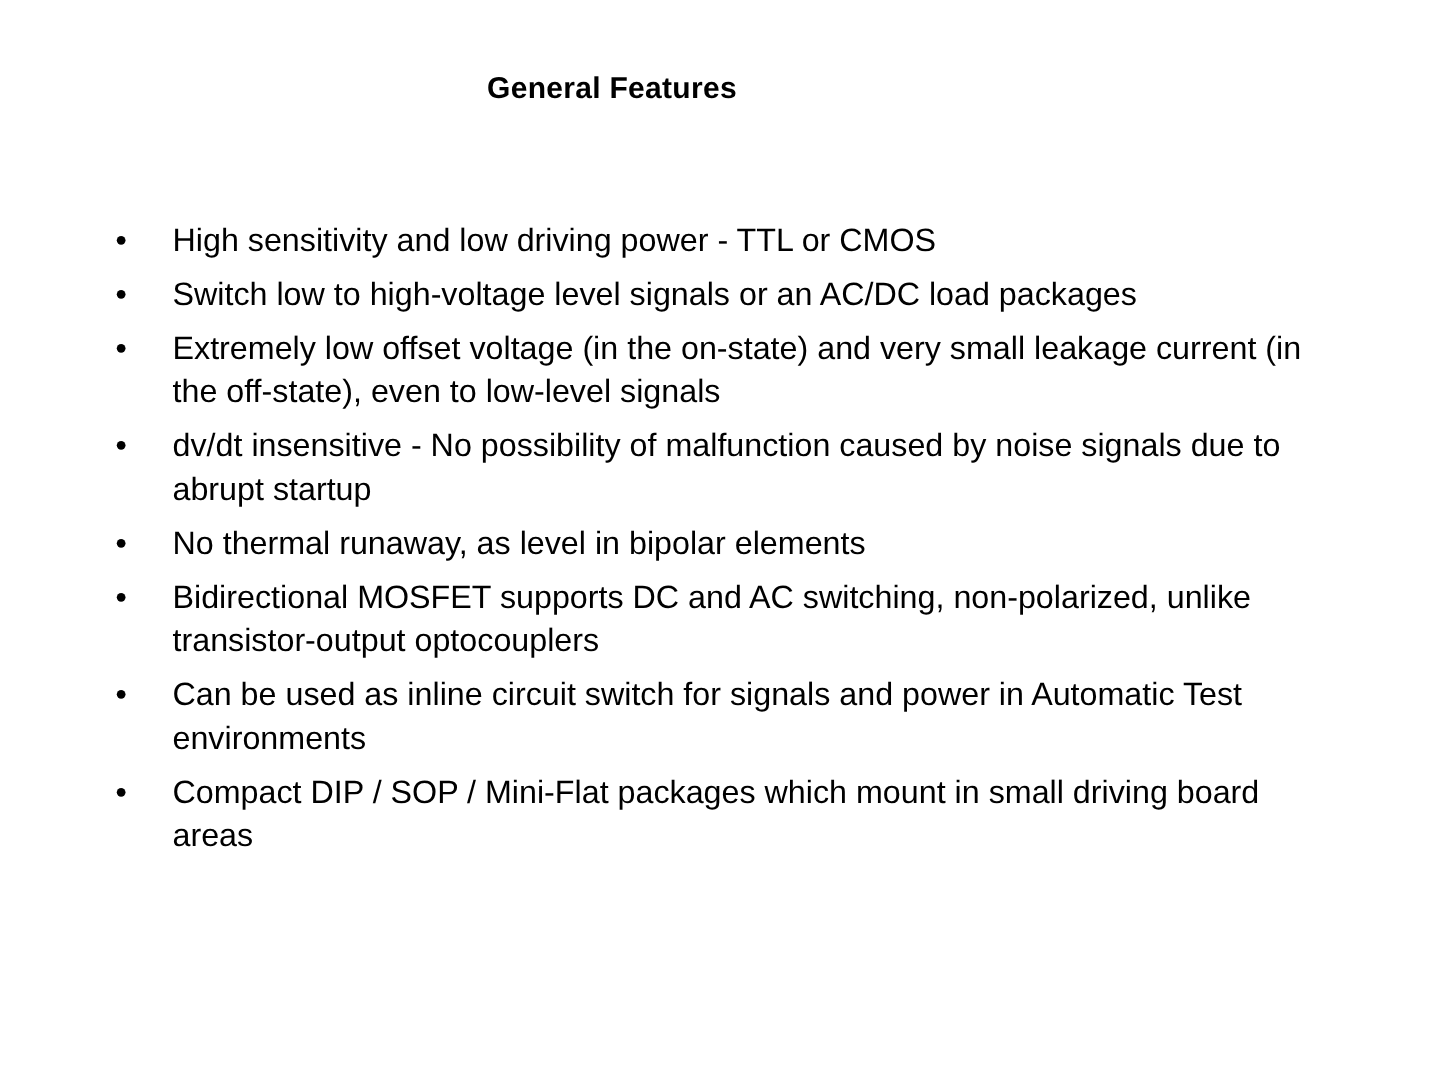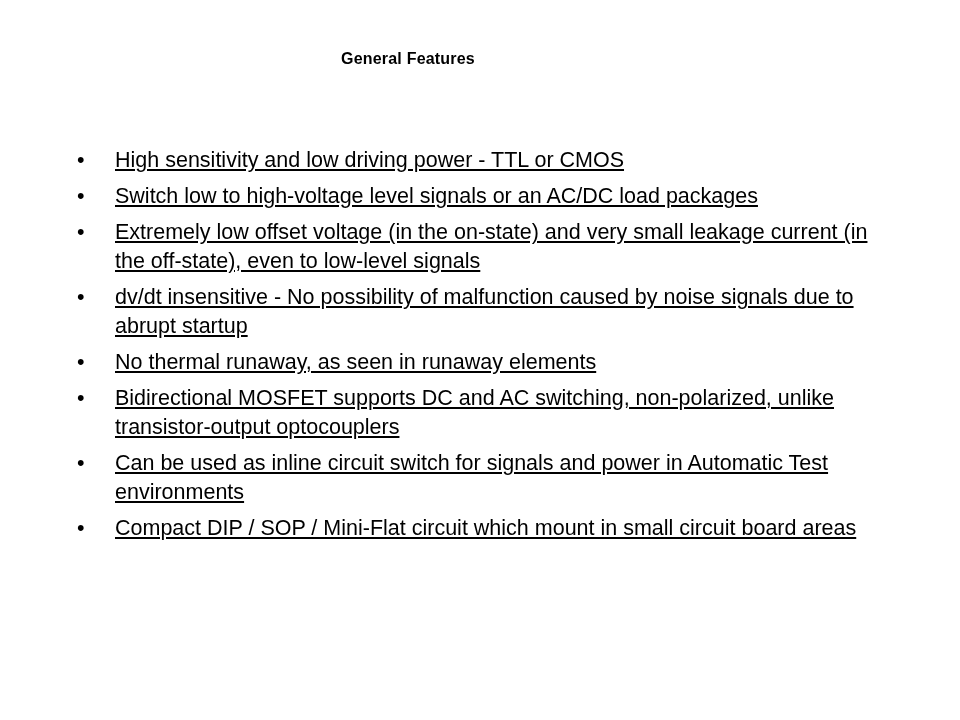--- a/index.html
+++ b/index.html
@@ -22,21 +22,21 @@
     background: #ffffff;
     box-sizing: border-box;
   }
 
   .slide-title {
     position: absolute;
     top: 44px;
     left: 0;
     width: 816px;
     text-align: center;
-    font-size: 16px;
+    font-size: 20px;
     font-weight: bold;
     letter-spacing: 0.2px;
     color: #000000;
     line-height: 30px;
   }
 
   .bullet-list {
     position: absolute;
     top: 146px;
     left: 72px;
@@ -65,21 +65,20 @@
     top: 0;
     width: 14px;
     font-size: 21.5px;
     line-height: 29px;
     text-align: left;
     color: #000000;
   }
 
   .bullet-text {
     display: block;
-    text-decoration: underline;
   }
 </style>
 </head>
 <body>
 
 <div class="slide">
 
   <div class="slide-title">General Features</div>
 
   <ul class="bullet-list">
@@ -99,33 +98,33 @@
       <span class="bullet-text">Extremely low offset voltage (in the on-state) and very small leakage current (in the off-state), even to low-level signals</span>
     </li>
 
     <li class="bullet-item">
       <span class="bullet-marker">•</span>
       <span class="bullet-text">dv/dt insensitive - No possibility of malfunction caused by noise signals due to abrupt startup</span>
     </li>
 
     <li class="bullet-item">
       <span class="bullet-marker">•</span>
-      <span class="bullet-text">No thermal runaway, as seen in runaway elements</span>
+      <span class="bullet-text">No thermal runaway, as level in bipolar elements</span>
     </li>
 
     <li class="bullet-item">
       <span class="bullet-marker">•</span>
       <span class="bullet-text">Bidirectional MOSFET supports DC and AC switching, non-polarized, unlike transistor-output optocouplers</span>
     </li>
 
     <li class="bullet-item">
       <span class="bullet-marker">•</span>
       <span class="bullet-text">Can be used as inline circuit switch for signals and power in Automatic Test environments</span>
     </li>
 
     <li class="bullet-item">
       <span class="bullet-marker">•</span>
-      <span class="bullet-text">Compact DIP / SOP / Mini-Flat circuit which mount in small circuit board areas</span>
+      <span class="bullet-text">Compact DIP / SOP / Mini-Flat packages which mount in small driving board areas</span>
     </li>
 
   </ul>
 
 </div>
 
 </body></html>

